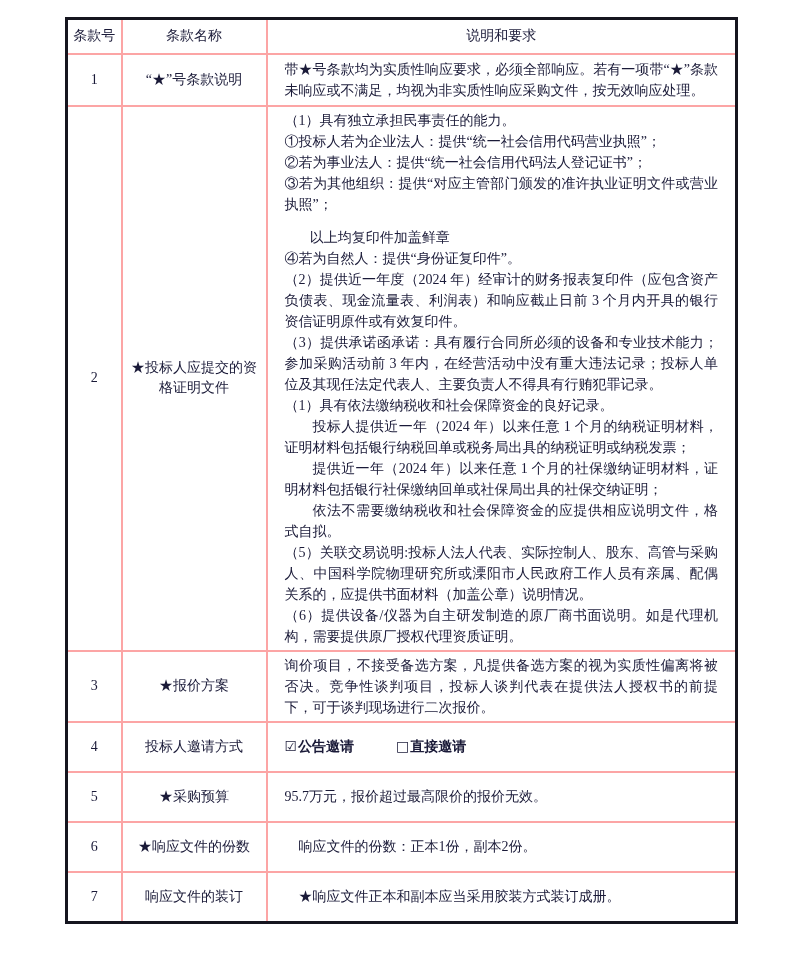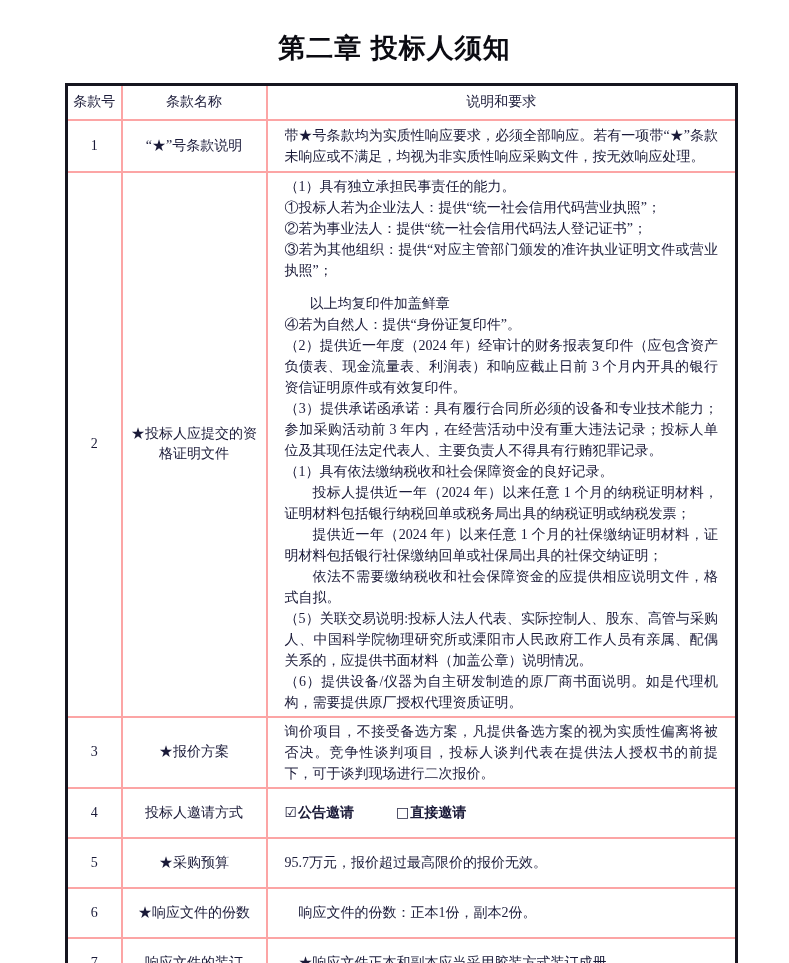--- a/index.html
+++ b/index.html
@@ -59,21 +59,20 @@
   tr.r7 td { height:33px; }
   .cb-group { display:flex; gap:42px; align-items:center; font-weight:bold; }
   .cb-opt { display:inline-flex; align-items:center; }
   .cb-box { font-family:"DejaVu Sans",sans-serif; font-size:14px; margin-right:1px; }
 </style>
 </head>
 <body>
 
 <div class="page">
 
-  <div class="page-title">第二章 投标人须知</div>
 
   <table class="notice">
     <colgroup>
       <col style="width:55px">
         <col style="width:145px">
         <col style="width:470px">
     </colgroup>
     <thead>
       <tr>
         <th class="h">条款号</th>

